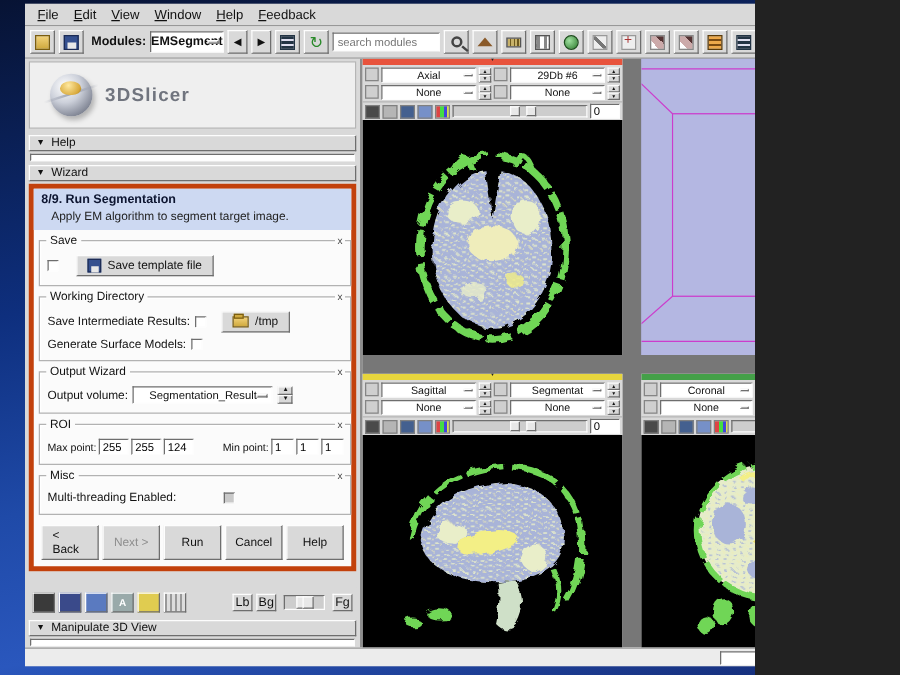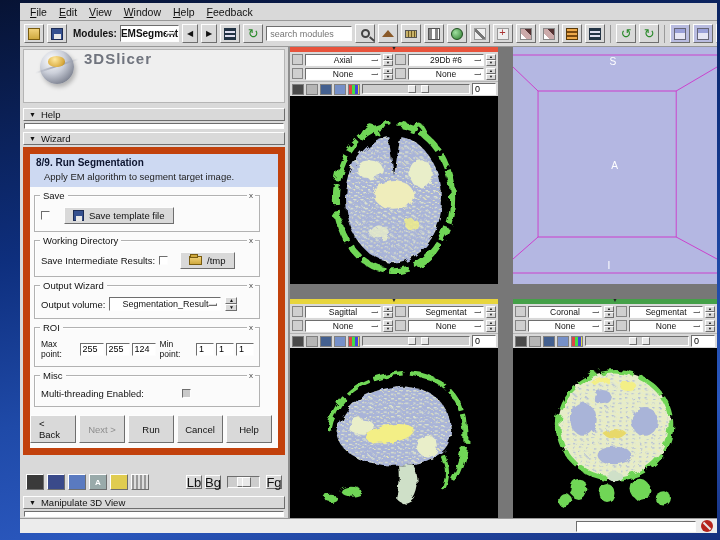--- a/index.html
+++ b/index.html
@@ -1,17 +1,17 @@
 <!DOCTYPE html>
 <html><head>
 <meta charset="utf-8">
 <style>
   *{box-sizing:border-box;margin:0;padding:0}
   body{margin:0;background:#222}
-  .slide{position:relative;width:720px;height:540px;overflow:hidden;
+  .slide{position:relative;width:604px;height:540px;overflow:hidden;
     background:linear-gradient(168deg,#071334 0%,#0e2f7e 38%,#1f4aa8 62%,#2a57bd 80%,#16307e 100%);
     font-family:"Liberation Sans",sans-serif;color:#111}
   .win{position:absolute;left:20px;top:3px;width:697px;height:530px;background:#d9d9d9;
     display:flex;flex-direction:column;font-size:11px;overflow:hidden}
   
   .menubar{height:18px;flex:0 0 18px;display:flex;align-items:center;gap:2px;padding:0 8px;
     border-bottom:1px solid #989898;background:#d9d9d9}
   .menu-item{padding:1px 8px 1px 2px;font-size:10.5px}
   .menu-item::first-letter{text-decoration:underline}
   
@@ -46,38 +46,38 @@
   .ic-film{background:repeating-linear-gradient(#eda94a 0 2px,#7a4a10 2px 4px);border:1px solid #5a3a08}
   .ic-list{background:repeating-linear-gradient(#234 0 2px,#dde 2px 4px);border:1px solid #234}
   .ic-layout{background:linear-gradient(#9aa0d8 0 4px,#e6e6f5 4px),#e6e6f5;border:1px solid #667}
   .green-arrow{color:#2a8a2a;font-size:13px;line-height:1}
   
   .main{flex:1;display:flex;min-height:0}
   
   .panel{width:270px;flex:0 0 270px;display:flex;flex-direction:column;background:#d9d9d9;
     border-right:2px solid #8e8e8e;padding:2px 3px 0 3px;overflow:hidden}
   .logo-area{height:54px;flex:0 0 54px;background:#efefef;border:1px solid #b5b5b5;
-    display:flex;gap:10px;padding-left:16px;margin-bottom:3px}
+    display:flex;align-items:center;gap:10px;padding-left:16px;margin-bottom:3px}
   .logo-orb{width:34px;height:34px;border-radius:50%;position:relative;flex:0 0 34px;
     background:radial-gradient(circle at 35% 30%,#ffffff,#ccd0da 40%,#8a8f9d 72%,#555a68);
     box-shadow:2px 3px 4px rgba(0,0,0,.25)}
   .logo-orb::before{content:"";position:absolute;left:-6px;top:15px;width:46px;height:2px;background:linear-gradient(90deg,transparent,#9aa0b0,transparent);transform:rotate(-18deg)}
   .logo-orb::after{content:"";position:absolute;left:8px;top:6px;width:17px;height:11px;border-radius:50% 50% 45% 45%;
     background:radial-gradient(circle at 40% 30%,#ffe9a0,#d8a93c 70%,#96701e)}
   .logo-text{font-size:15px;color:#70747e;font-weight:bold;letter-spacing:1px}
   .secbar{height:13px;flex:0 0 13px;display:flex;align-items:center;gap:5px;padding:0 5px;
     background:#d9d9d9;border:1px solid;border-color:#fdfdfd #6e6e6e #6e6e6e #fdfdfd;
     font-size:9.5px;margin:2px 0}
   .tri{font-size:7px;line-height:1}
   .substrip{height:6px;flex:0 0 6px;background:#fff;border:1px solid;border-color:#6e6e6e #fdfdfd #fdfdfd #6e6e6e;margin:0 1px 1px 1px}
-  .wizard-body{background:#fbfbfb;border:7px solid #c2410c;margin-bottom:2px;padding-bottom:2px}
+  .wizard-body{background:#fbfbfb;border:4px solid #c2410c;margin-bottom:2px;padding-bottom:2px}
   .step-head{background:#cdd9f2;padding:3px 6px 5px 6px}
   .step-title{font-weight:bold;font-size:10px;color:#0d1530}
   .step-desc{font-size:9.5px;padding-left:8px;margin-top:3px;color:#222}
-  .gbox{position:relative;border:1px solid #b2b2b2;box-shadow:inset 1px 1px 0 #fff;margin:8px 18px 3px 4px;padding:8px 5px 4px 6px}
+  .gbox{position:relative;border:1px solid #b2b2b2;box-shadow:inset 1px 1px 0 #fff;margin:8px 0 3px 4px;padding:8px 5px 4px 6px}
   .gbox-title{position:absolute;top:-6px;left:5px;background:#fbfbfb;padding:0 3px;font-size:9.5px}
   .gbox-x{position:absolute;top:-5px;right:4px;background:#fbfbfb;font-size:8px;line-height:9px;padding:0 2px;color:#444}
   .row{display:flex;align-items:center;gap:4px;font-size:9.5px;margin:3px 0;min-height:12px}
   .cb{width:9px;height:9px;flex:0 0 9px;background:#fff;border:1px solid;border-color:#6e6e6e #fdfdfd #fdfdfd #6e6e6e}
   .cb.dis{background:#c9c9c9}
   .kbtn{background:#d9d9d9;border:1px solid;border-color:#fdfdfd #6e6e6e #6e6e6e #fdfdfd;
     padding:2px 8px;font-size:9.5px;display:inline-flex;align-items:center;gap:5px}
   .ficon{width:11px;height:11px;background:#35508f;border:1px solid #1d2c55;position:relative;flex:0 0 11px}
   .ficon::after{content:"";position:absolute;left:2px;top:5px;width:6px;height:5px;background:#e8e8e8}
   .folder2{width:13px;height:9px;background:linear-gradient(#f2d27a,#cfa93e);border:1px solid #7a5d10;position:relative;flex:0 0 13px}
@@ -92,21 +92,21 @@
   .disabled{color:#8e8e8e}
   .manip-row{display:flex;align-items:center;gap:3px;padding:4px 3px;background:#d9d9d9;flex:0 0 auto}
   .mbtn{width:18px;height:16px;display:flex;align-items:center;justify-content:center;
     background:#d9d9d9;border:1px solid;border-color:#fdfdfd #6e6e6e #6e6e6e #fdfdfd;font-size:8px}
   .m-dark{background:#3a3a3a}
   .m-navy{background:#3a4a8a}
   .m-blue{background:#5a7ac0}
   .m-A{background:#9aa;color:#fff;font-weight:bold}
   .m-yel{background:#e0cc50}
   .m-grid{background:repeating-linear-gradient(90deg,#999 0 2px,#ddd 2px 4px)}
-  .lblbtn{font-size:13px;width:16px;height:14px;padding:6px}
+  .lblbtn{font-size:10px;width:16px;height:14px;padding:6px}
   .slider{flex:1;height:12px;background:#cdcdcd;border:1px solid;border-color:#6e6e6e #fdfdfd #fdfdfd #6e6e6e;position:relative;margin:0 3px}
   .sh{position:absolute;top:0;width:9px;height:10px;background:#e8e8e8;border:1px solid;border-color:#fdfdfd #6e6e6e #6e6e6e #fdfdfd}
   
   .viewer{flex:1;display:grid;grid-template-columns:208px 1fr;grid-template-rows:237px 1fr;gap:15px;background:#777;min-width:0}
   .quad{display:flex;flex-direction:column;background:#d9d9d9;overflow:hidden;min-height:0}
   .qbar{height:5px;flex:0 0 5px;position:relative}
   .qbar .qtri{position:absolute;left:50%;top:-2px;transform:translateX(-50%);font-size:6px;line-height:6px;color:#222}
   .qctrl{display:flex;flex-direction:column;gap:1px;padding:1px 2px;background:#d9d9d9}
   .qrow{display:flex;align-items:center;gap:2px;height:13px}
   .qic{width:11px;height:11px;flex:0 0 11px;background:#cfcfcf;border:1px solid #858585}
@@ -267,20 +267,24 @@
           <span class="gbox-x">x</span>
           <div class="row">
             <span>Save Intermediate Results:</span>
             <span class="cb"></span>
             <span style="width:4px"></span>
             <span class="kbtn">
                   <span class="folder2"></span>
                   <span>/tmp</span>
                 </span>
           </div>
+          <div class="row">
+            <span>Generate Surface Models:</span>
+            <span class="cb"></span>
+          </div>
         </div>
 
         <div class="gbox">
           <span class="gbox-title">Output Wizard</span>
           <span class="gbox-x">x</span>
           <div class="row">
             <span>Output volume:</span>
             <div class="optmenu" style="width:112px;height:14px;font-size:9px">
                   <span>Segmentation_Result</span>
                   <span class="dash"></span>

